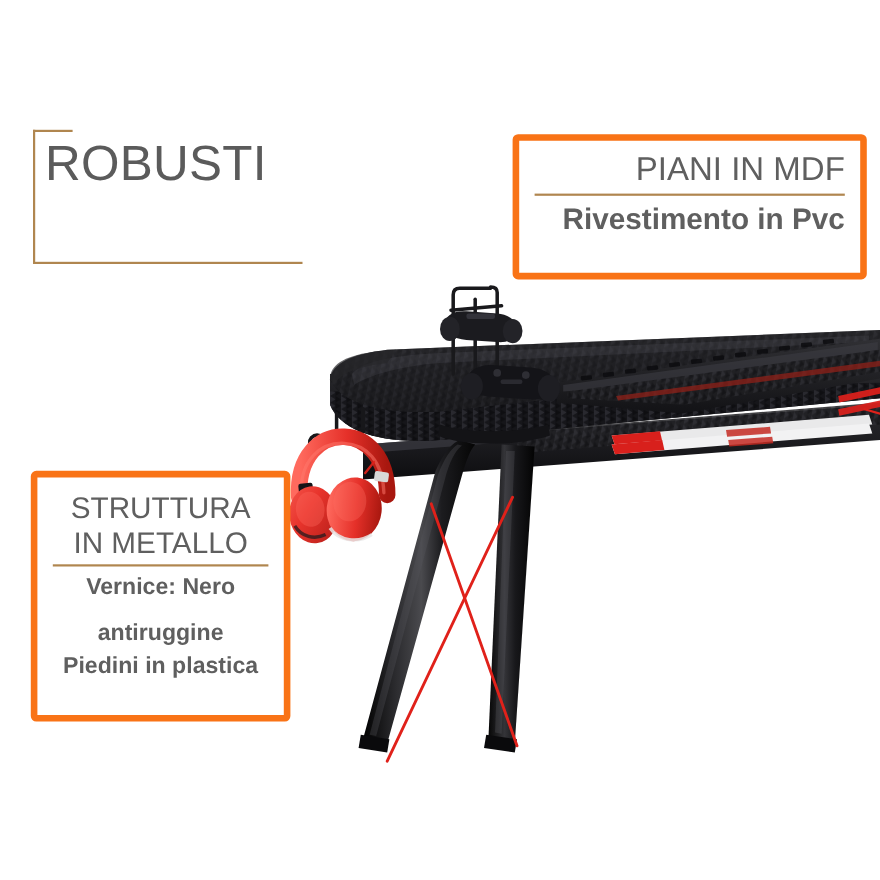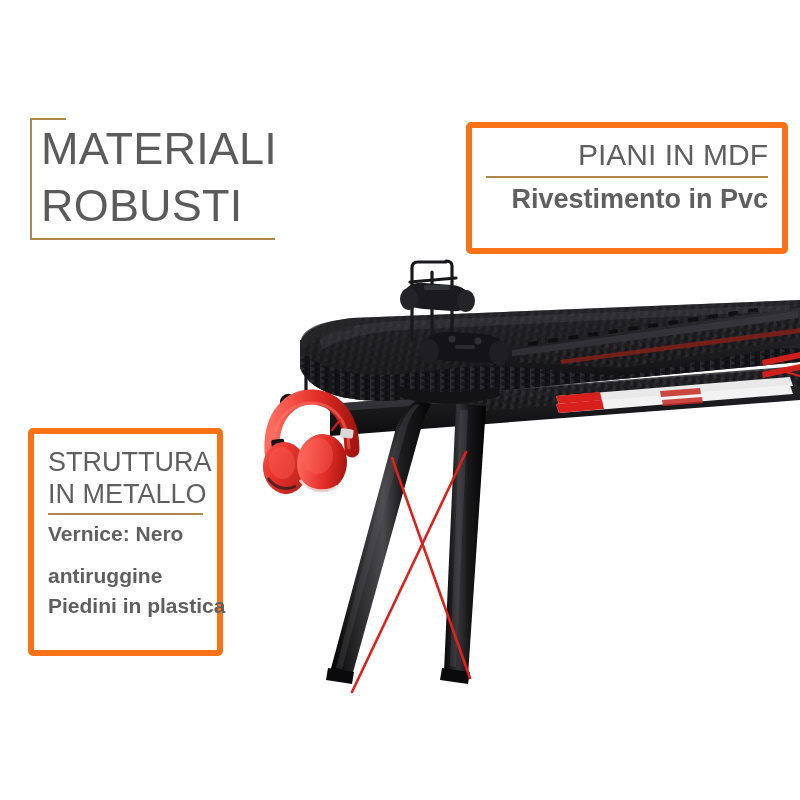--- a/index.html
+++ b/index.html
@@ -75,24 +75,24 @@
     left: 466px;
     top: 122px;
     width: 322px;
     height: 132px;
     padding: 9px 14px 10px 14px;
     text-align: right;
   }
   .callout-bottom-left {
     left: 28px;
     top: 428px;
-    width: 195px;
+    width: 236px;
     height: 228px;
     padding: 12px 14px 10px 14px;
-    text-align: left;
+    text-align: center;
   }
   .callout-title {
     font-size: 30px;
     line-height: 36px;
     font-weight: 300;
     color: #5f5f5f;
     white-space: nowrap;
   }
   .callout-rule {
     height: 1.5px;
@@ -324,21 +324,20 @@
       <path d="M762 360 L800 352 L800 358 L763 366 Z" fill="#d8201c"></path>
       <path d="M762 372 L800 364 L800 370 L763 378 Z" fill="#d8201c"></path>
     </g>
   </svg>
 
   <div class="heading-block">
     <div class="heading-bracket-left"></div>
     <div class="heading-bracket-top"></div>
     <div class="heading-bracket-bottom"></div>
     <div class="heading-text">
-      <div>MATERIALI</div>
       <div>ROBUSTI</div>
     </div>
   </div>
 
   <div class="callout callout-top-right">
     <div class="callout-title">PIANI IN MDF</div>
     <div class="callout-rule"></div>
     <div class="callout-line">Rivestimento in Pvc</div>
   </div>
 

